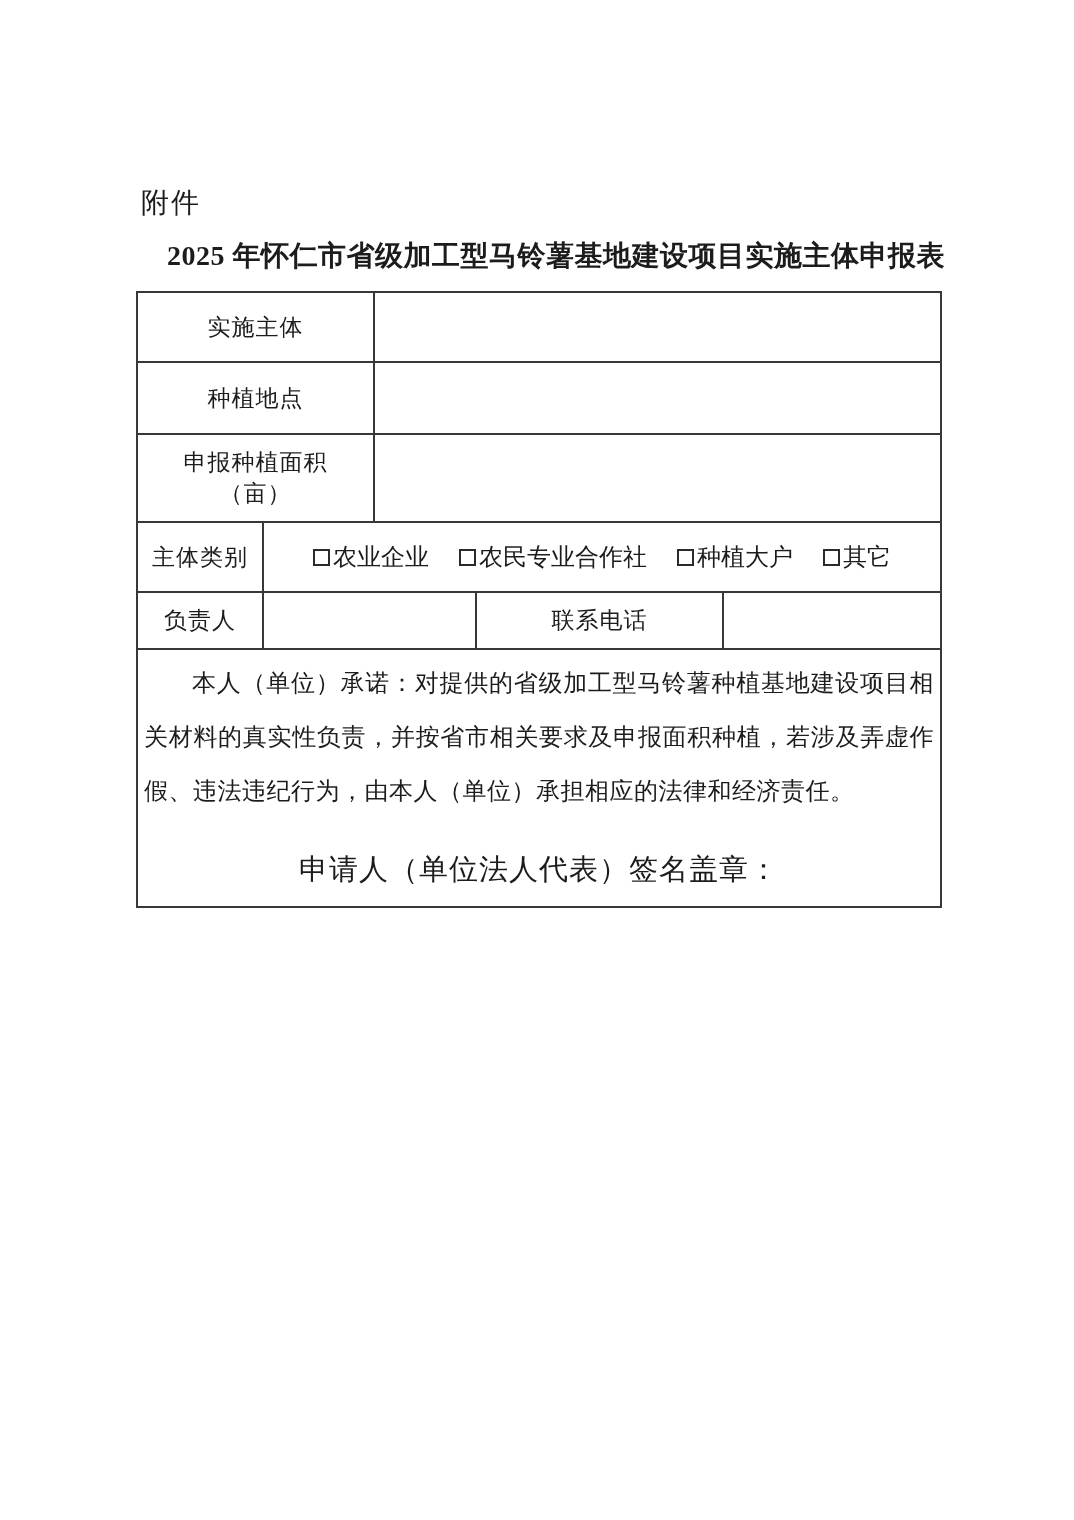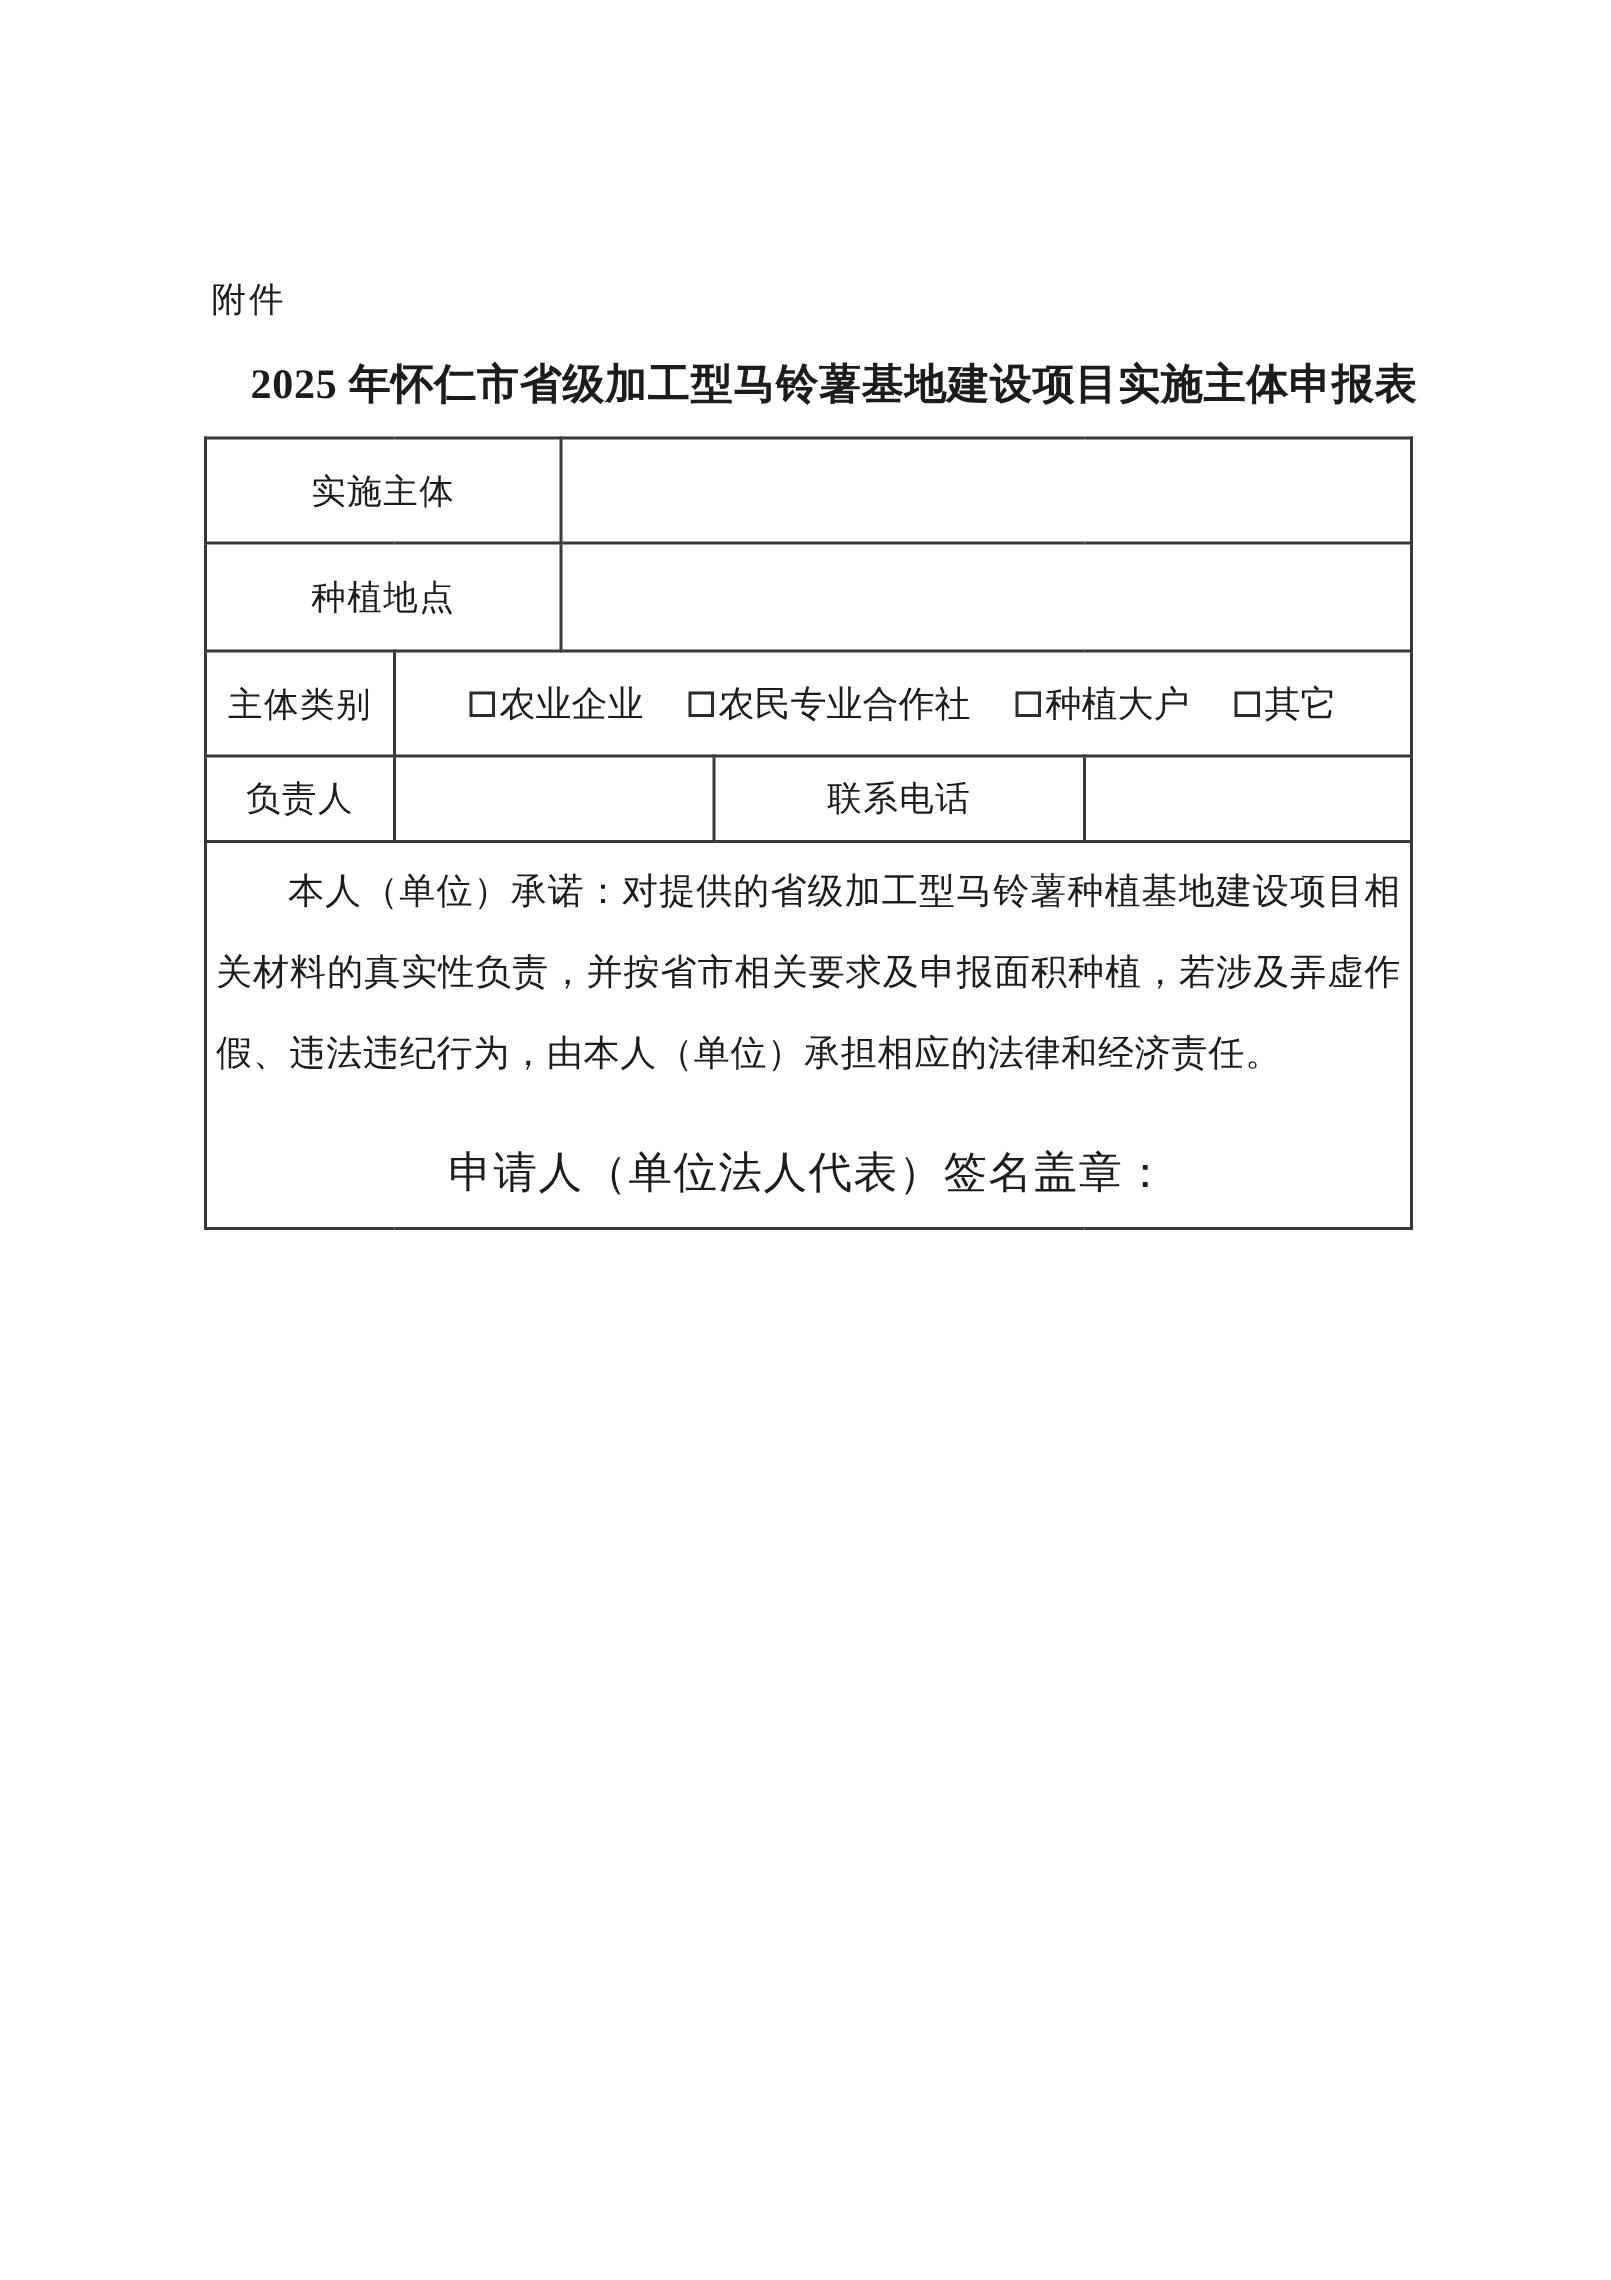--- a/index.html
+++ b/index.html
@@ -19,21 +19,21 @@
     position: relative;
     width: 1074px;
     height: 1520px;
     background: #ffffff;
     overflow: hidden;
   }
   .attachment-label {
     position: absolute;
     left: 141px;
     top: 184px;
-    font-size: 23px;
+    font-size: 28px;
     letter-spacing: 2px;
   }
   .doc-title {
     position: absolute;
     left: 0;
     top: 237px;
     width: 100%;
     text-align: center;
     font-size: 28px;
     font-weight: bold;
@@ -119,20 +119,24 @@
         <tr style="height:70px">
       <td colspan="2" class="label-cell">实施主体</td>
       <td colspan="3"></td>
     </tr>
 
     <tr style="height:72px">
       <td colspan="2" class="label-cell">种植地点</td>
       <td colspan="3"></td>
     </tr>
 
+    <tr style="height:70px">
+      <td colspan="2" class="label-cell">申报种植面积（亩）</td>
+      <td colspan="3"></td>
+    </tr>
 
     <tr style="height:70px">
       <td class="label-cell">主体类别</td>
       <td colspan="4" class="checkbox-cell">
         <span class="checkbox-option"><span class="checkbox-box"></span><span>农业企业</span></span>
         <span class="checkbox-option"><span class="checkbox-box"></span><span>农民专业合作社</span></span>
         <span class="checkbox-option"><span class="checkbox-box"></span><span>种植大户</span></span>
         <span class="checkbox-option"><span class="checkbox-box"></span><span>其它</span></span>
       </td>
     </tr>

